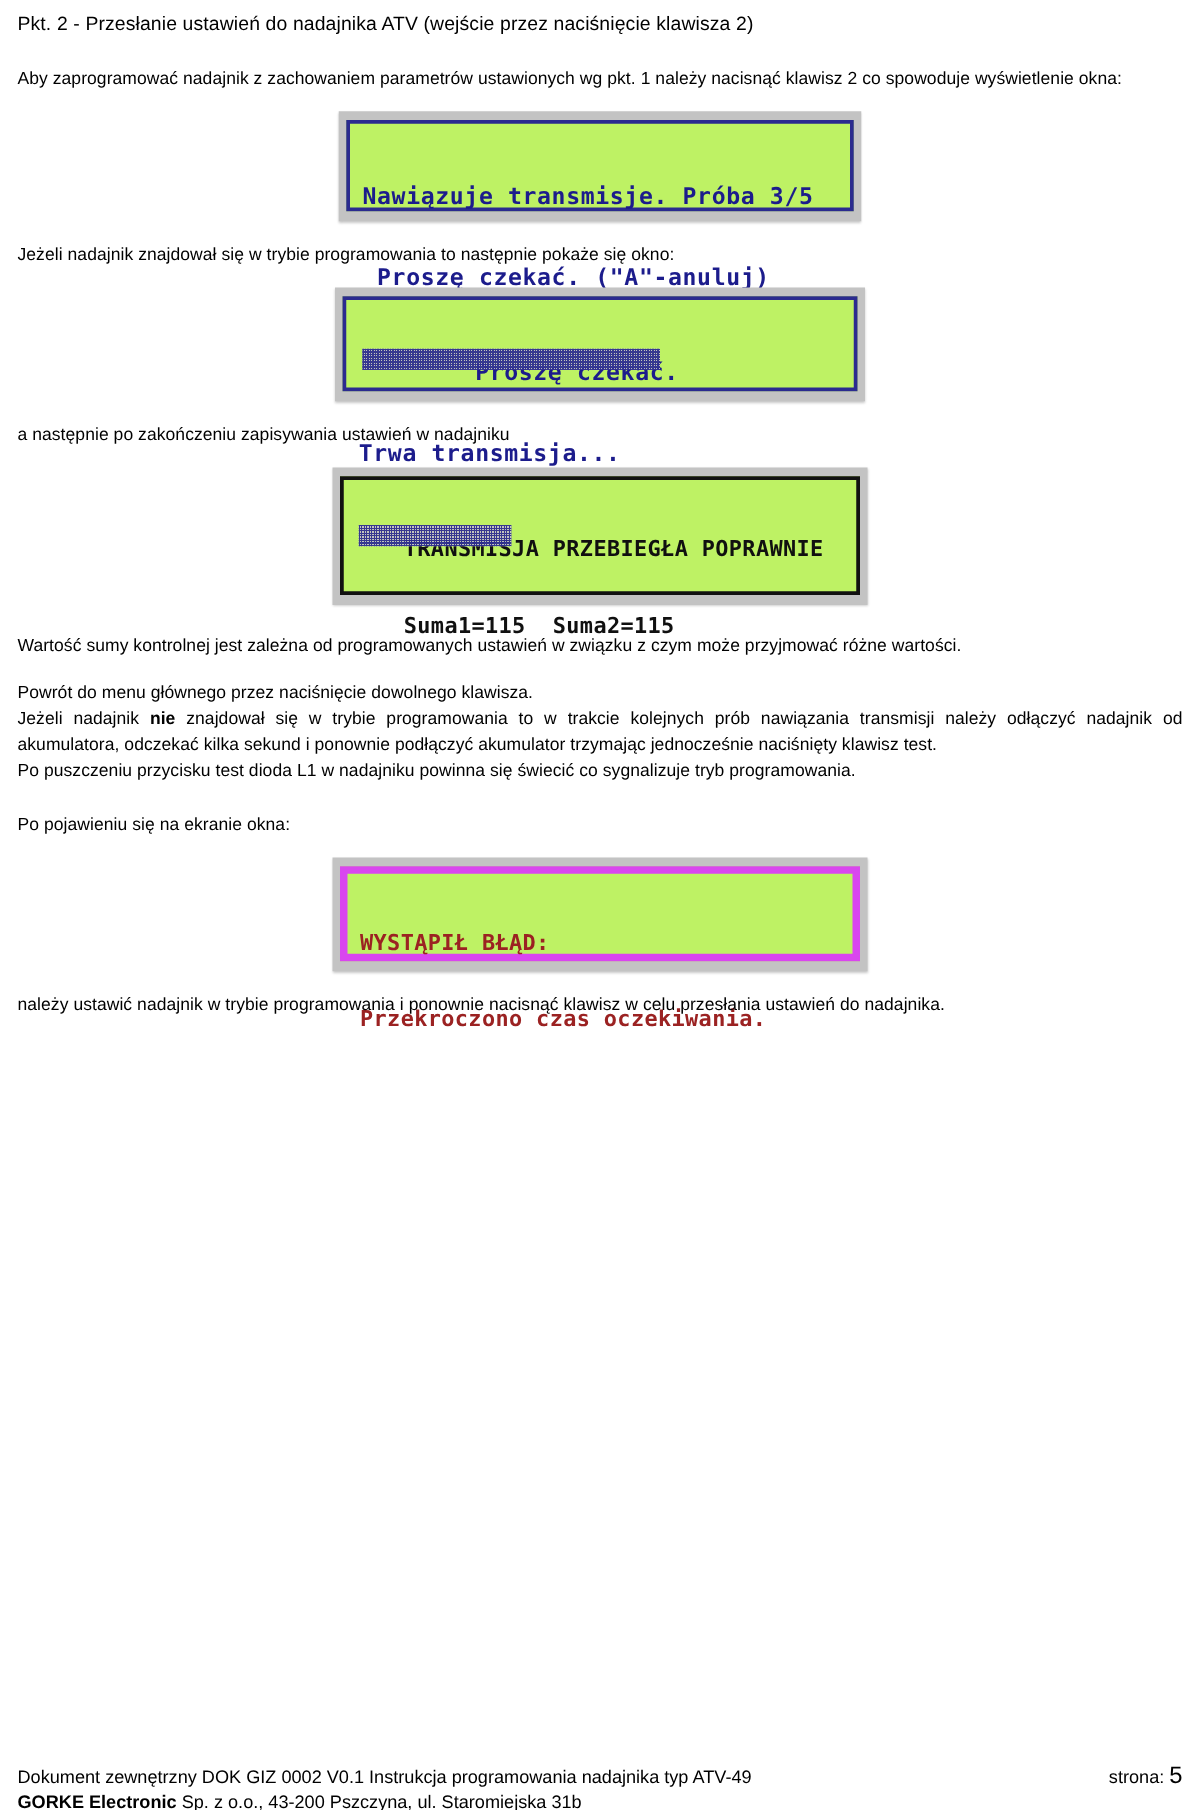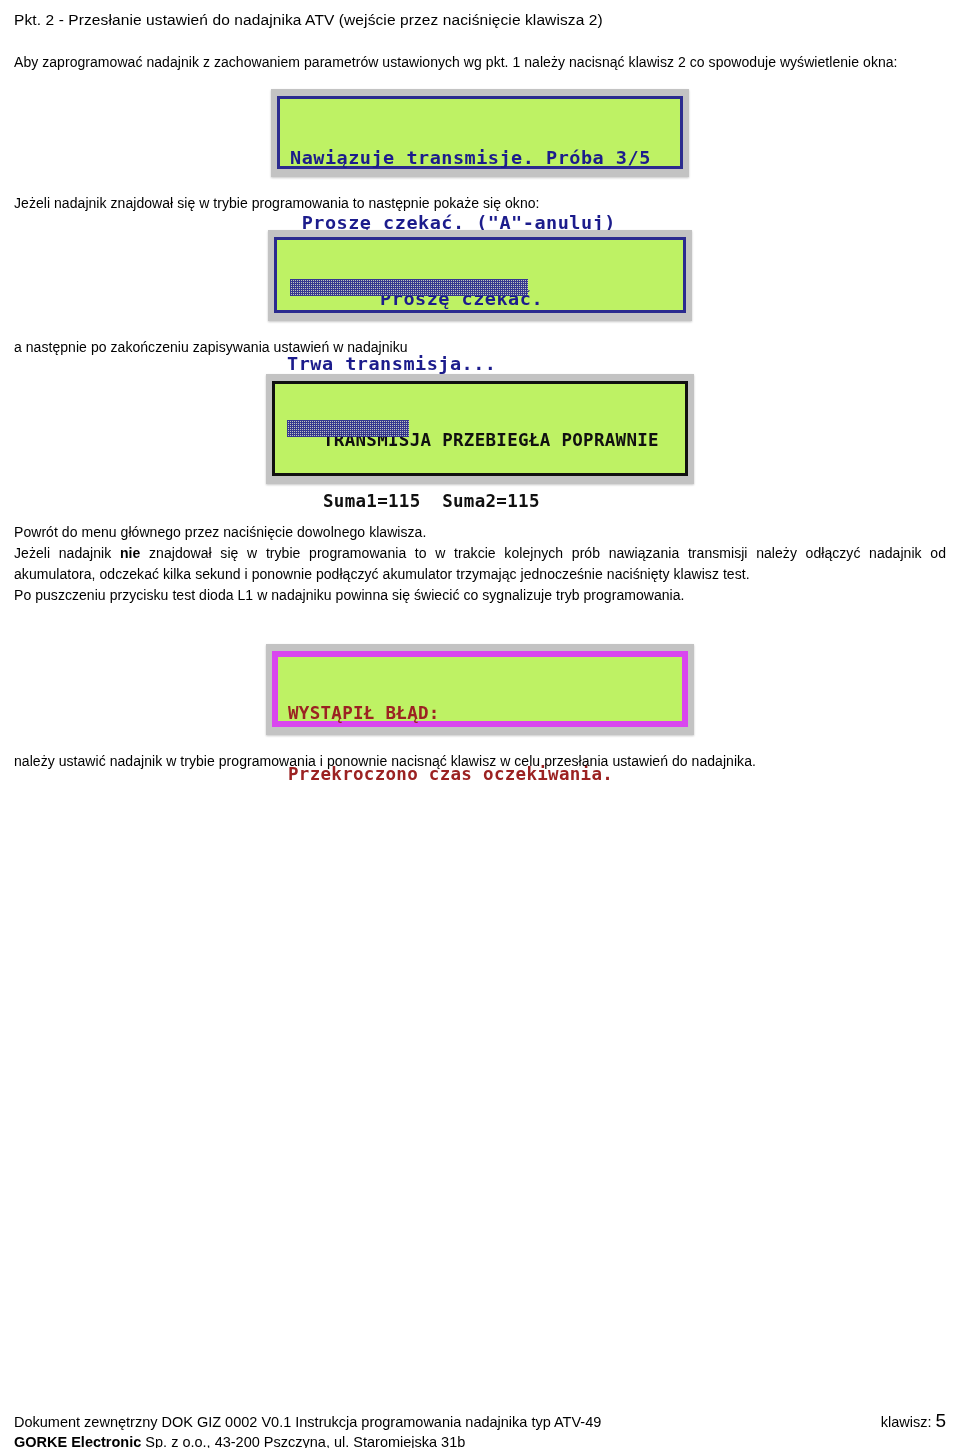--- a/index.html
+++ b/index.html
@@ -198,50 +198,52 @@
     <div class="lcd lcd-black">
       <div class="lcd-inner">
         <div class="lcd-line">TRANSMISJA PRZEBIEGŁA POPRAWNIE</div>
         <div class="lcd-line">Suma1=115  Suma2=115</div>
       </div>
     </div>
   </div>
 
   <div class="gap-lg"></div>
 
+  <div class="para">Wartość sumy kontrolnej jest zależna od programowanych ustawień w związku z czym może przyjmować różne wartości.</div>
 
   <div class="gap-md"></div>
 
   <div class="para">Powrót do menu głównego przez naciśnięcie dowolnego klawisza.</div>
 
   <div class="para para-just"><span>Jeżeli nadajnik </span><b class="strong">nie</b><span> znajdował się w trybie programowania to w trakcie kolejnych prób nawiązania transmisji należy odłączyć nadajnik od akumulatora, odczekać kilka sekund i ponownie podłączyć akumulator trzymając jednocześnie naciśnięty klawisz test.</span></div>
 
   <div class="para para-just">Po puszczeniu przycisku test dioda L1 w nadajniku powinna się świecić co sygnalizuje tryb programowania.</div>
 
   <div class="gap-lg"></div>
 
+  <div class="para">Po pojawieniu się na ekranie okna:</div>
 
   <div class="gap-md"></div>
 
   <div class="lcd-wrap" id="lcd-error">
     <div class="lcd lcd-red">
       <div class="lcd-inner">
         <div class="lcd-line">WYSTĄPIŁ BŁĄD:</div>
         <div class="lcd-line">Przekroczono czas oczekiwania.</div>
       </div>
     </div>
   </div>
 
   <div class="gap-md"></div>
 
   <div class="para">należy ustawić nadajnik w trybie programowania i ponownie nacisnąć klawisz w celu przesłania ustawień do nadajnika.</div>
 
   <div class="footer">
     <div class="footer-row">
       <div class="footer-left">Dokument zewnętrzny DOK GIZ 0002 V0.1 Instrukcja programowania nadajnika typ ATV-49</div>
-      <div class="footer-right"><span>klawisz:</span><span class="footer-page-num">5</span></div>
+      <div class="footer-right"><span>strona:</span><span class="footer-page-num">5</span></div>
     </div>
     <div class="footer-row">
       <div><span class="footer-company">GORKE Electronic</span><span> Sp. z o.o., 43-200 Pszczyna, ul. Staromiejska 31b</span></div>
     </div>
   </div>
 
 </div>
 
 </body></html>

